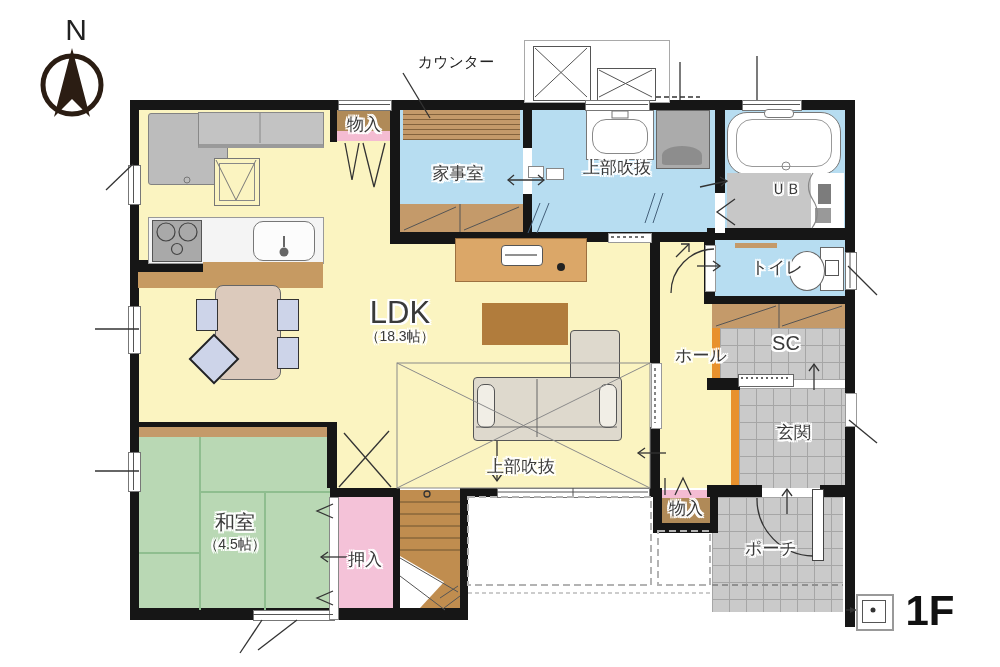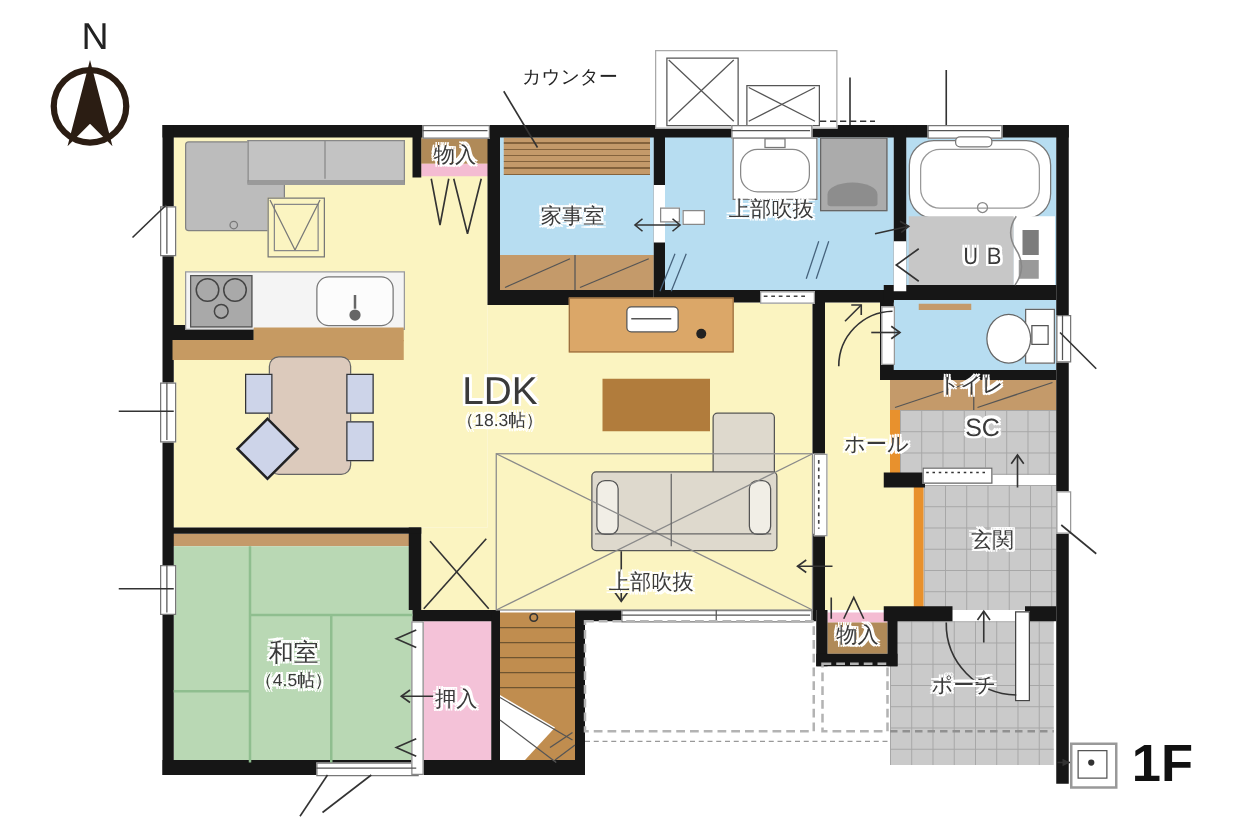--- a/index.html
+++ b/index.html
@@ -304,22 +304,22 @@
         <polygon points="850,607 856,610 850,613" fill="#333" stroke="none"></polygon>
       <circle cx="873" cy="610" r="2.5" fill="#333" stroke="none"></circle>
     </g>
   </svg>
 
   <div class="plain" style="left:76px;top:30px;font-size:30px;">N</div>
   <div class="plain" style="left:456px;top:62px;font-size:15px;">カウンター</div>
   <div class="jl" style="left:364px;top:124px;font-size:17px;">物入</div>
   <div class="jl" style="left:458px;top:173px;font-size:17px;">家事室</div>
   <div class="jl" style="left:617px;top:167px;font-size:17px;">上部吹抜</div>
-  <div class="jl" style="left:786px;top:205px;font-size:19px;">ＵＢ</div>
-  <div class="jl" style="left:777px;top:267px;font-size:17px;margin-top:41px;">トイレ</div>
+  <div class="jl" style="left:786px;top:189px;font-size:15px;">ＵＢ</div>
+  <div class="jl" style="left:777px;top:267px;font-size:17px;">トイレ</div>
   <div class="jl" style="left:701px;top:355px;font-size:17px;">ホール</div>
   <div class="jl" style="left:786px;top:343px;font-size:20px;font-weight:500;">SC</div>
   <div class="jl" style="left:794px;top:432px;font-size:17px;">玄関</div>
   <div class="jl" style="left:686px;top:508px;font-size:17px;">物入</div>
   <div class="jl" style="left:771px;top:548px;font-size:17px;">ポーチ</div>
   <div class="jl" style="left:400px;top:313px;font-size:31px;font-weight:500;">LDK</div>
   <div class="jl" style="left:400px;top:337px;font-size:14px;">（18.3帖）</div>
   <div class="jl" style="left:521px;top:466px;font-size:17px;">上部吹抜</div>
   <div class="jl" style="left:235px;top:522px;font-size:20px;">和室</div>
   <div class="jl" style="left:235px;top:545px;font-size:14px;">（4.5帖）</div>

